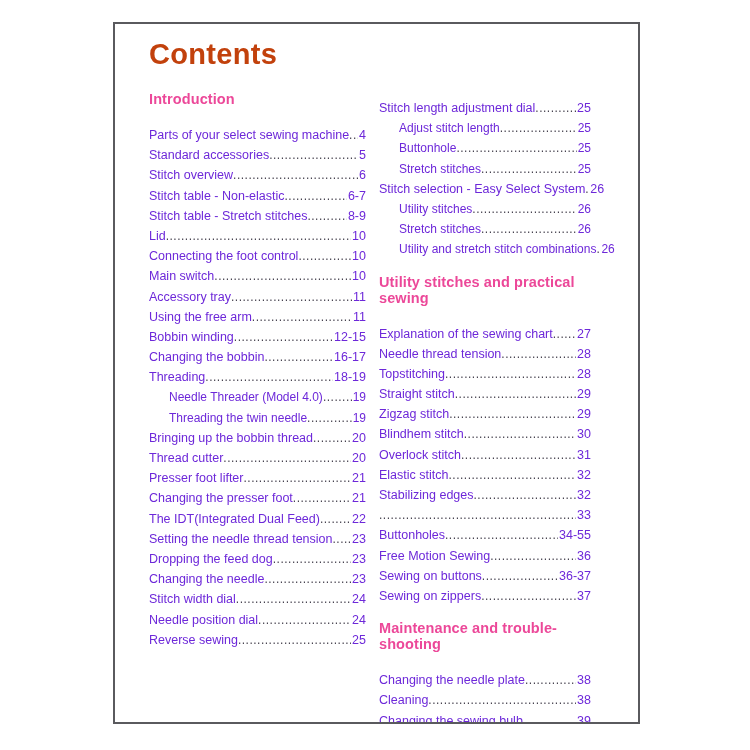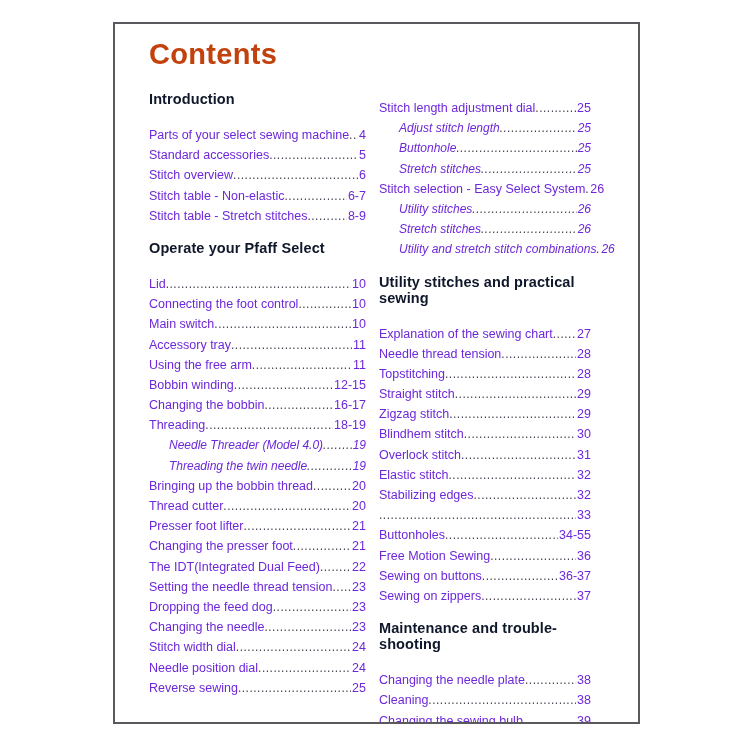--- a/index.html
+++ b/index.html
@@ -33,21 +33,21 @@
   .cols {
     display: flex;
     gap: 13px;
     align-items: flex-start;
   }
   .col-left  { width: 217px; flex: none; }
   .col-right { width: 212px; flex: none; }
   .heading {
     font-size: 14.5px;
     font-weight: bold;
-    color: #0f172a;
+    color: #ec4899;
     margin: 25px 0 7px 0;
     letter-spacing: 0.1px;
   }
   .section:first-child .heading { margin-top: 4px; }
   .row {
     display: flex;
     align-items: baseline;
     height: 20.2px;
     font-size: 12.5px;
     color: #6d28d9;
@@ -60,21 +60,21 @@
     white-space: nowrap;
     min-width: 4px;
     color: #45414e;
   }
   .row .dots::after {
     content: "....................................................................................................";
     font-size: 12px;
     letter-spacing: 0.5px;
   }
   .row .pg { flex: none; margin-left: 1px; margin-top: 14px; }
-  .row.sub { font-style: italic; font-size: 12px; }
+  .row.sub { font-size: 12px; }
   .row.sub .label { padding-left: 20px; }
 </style>
 </head>
 <body>
 
 <div class="sheet">
   <h1 class="title">Contents</h1>
   <div class="cols" id="cols">
       <div class="col-left">
         <div class="section">
@@ -99,21 +99,20 @@
             <span class="dots"></span>
             <span class="pg">6-7</span>
           </div>
           <div class="row">
             <span class="label">Stitch table - Stretch stitches</span>
             <span class="dots"></span>
             <span class="pg">8-9</span>
           </div>
         </div>
         <div class="section">
-          <div class="heading">Operate your Pfaff Select</div>
           <div class="row">
             <span class="label">Lid</span>
             <span class="dots"></span>
             <span class="pg">10</span>
           </div>
           <div class="row">
             <span class="label">Connecting the foot control</span>
             <span class="dots"></span>
             <span class="pg">10</span>
           </div>

